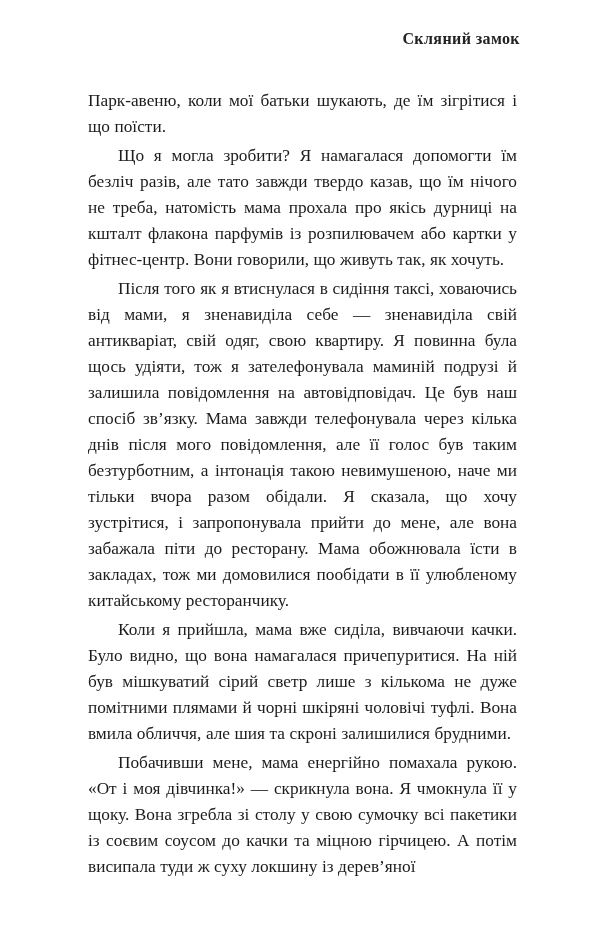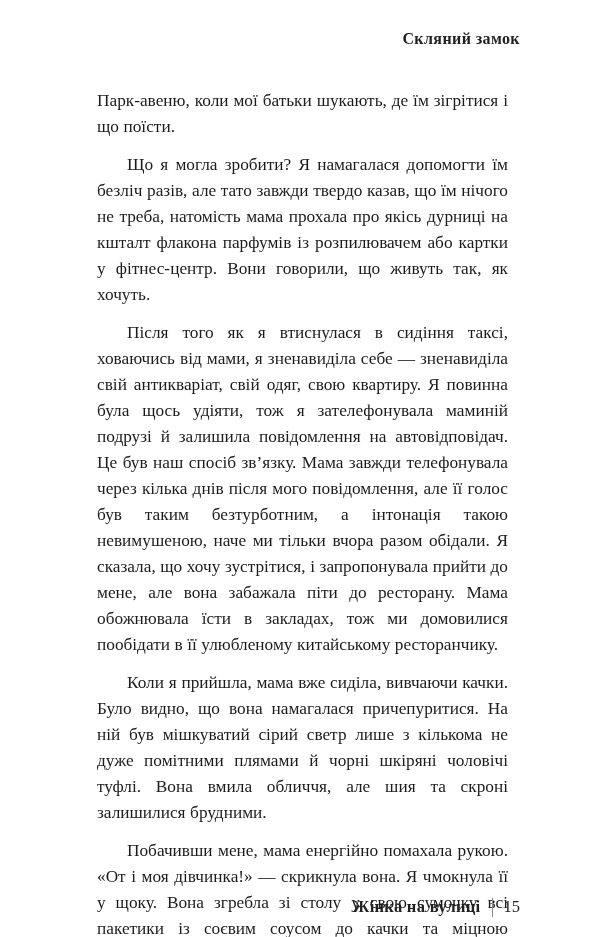--- a/index.html
+++ b/index.html
@@ -32,21 +32,21 @@
   }
   .text-block {
     font-size: 17.3px;
     line-height: 26px;
     text-align: justify;
     hyphens: auto;
     -webkit-hyphens: auto;
     word-spacing: 0.2px;
   }
   .text-block p {
-    margin: 12px;
+    margin: 3px;
     padding: 0;
     text-indent: 30px;
   }
   .text-block p.continuation {
     text-indent: 0;
   }
   .page-footer {
     position: absolute;
     right: 80px;
     bottom: 20px;
@@ -78,19 +78,14 @@
   <div class="running-head">Скляний замок</div>
 
   <div class="text-block">
     <p class="continuation">Парк-авеню, коли мої батьки шукають, де їм зігрітися і що поїсти.</p>
     <p>Що я могла зробити? Я намагалася допомогти їм безліч разів, але тато завжди твердо казав, що їм нічого не треба, натомість мама прохала про якісь дурниці на кшталт флакона парфумів із розпилювачем або картки у фітнес-центр. Вони говорили, що живуть так, як хочуть.</p>
     <p>Після того як я втиснулася в сидіння таксі, ховаючись від мами, я зненавиділа себе — зненавиділа свій антикваріат, свій одяг, свою квартиру. Я повинна була щось удіяти, тож я зателефонувала маминій подрузі й залишила повідомлення на автовідповідач. Це був наш спосіб зв’язку. Мама завжди телефонувала через кілька днів після мого повідомлення, але її голос був таким безтурботним, а інтонація такою невимушеною, наче ми тільки вчора разом обідали. Я сказала, що хочу зустрітися, і запропонувала прийти до мене, але вона забажала піти до ресторану. Мама обожнювала їсти в закладах, тож ми домовилися пообідати в її улюбленому китайському ресторанчику.</p>
     <p>Коли я прийшла, мама вже сиділа, вивчаючи качки. Було видно, що вона намагалася причепуритися. На ній був мішкуватий сірий светр лише з кількома не дуже помітними плямами й чорні шкіряні чоловічі туфлі. Вона вмила обличчя, але шия та скроні залишилися брудними.</p>
     <p>Побачивши мене, мама енергійно помахала рукою. «От і моя дівчинка!» — скрикнула вона. Я чмокнула її у щоку. Вона згребла зі столу у свою сумочку всі пакетики із соєвим соусом до качки та міцною гірчицею. А потім висипала туди ж суху локшину із дерев’яної</p>
   </div>
 
-  <div class="page-footer">
-    <span class="chapter">Жінка на вулиці</span>
-    <span class="divider"></span>
-    <span class="page-number">15</span>
-  </div>
 
 </div>
 
 </body></html>

